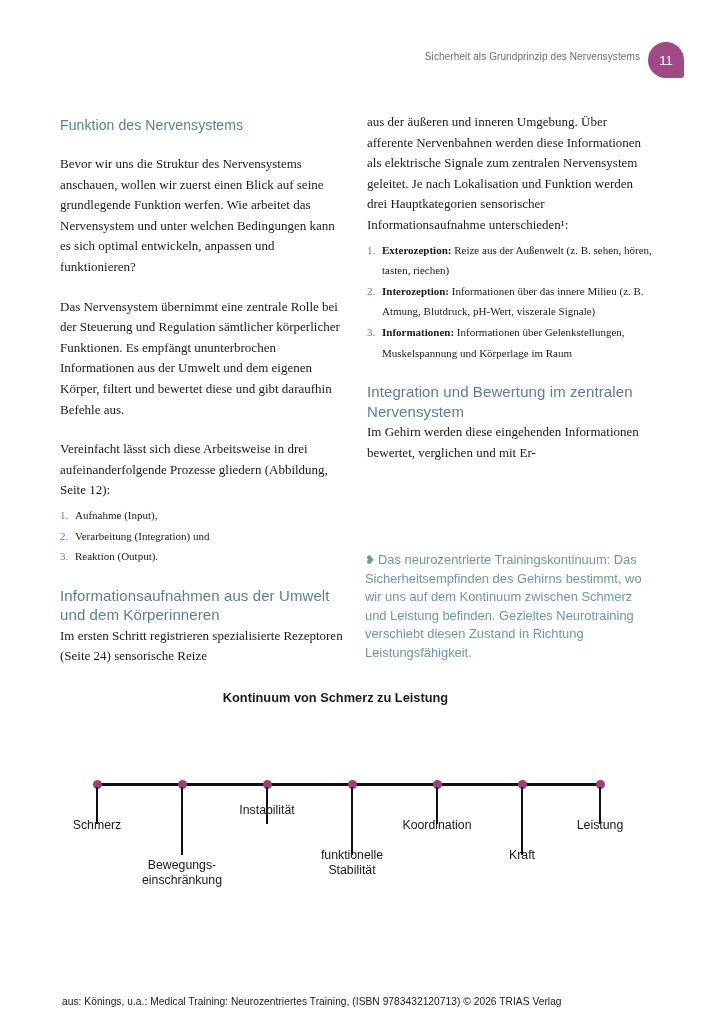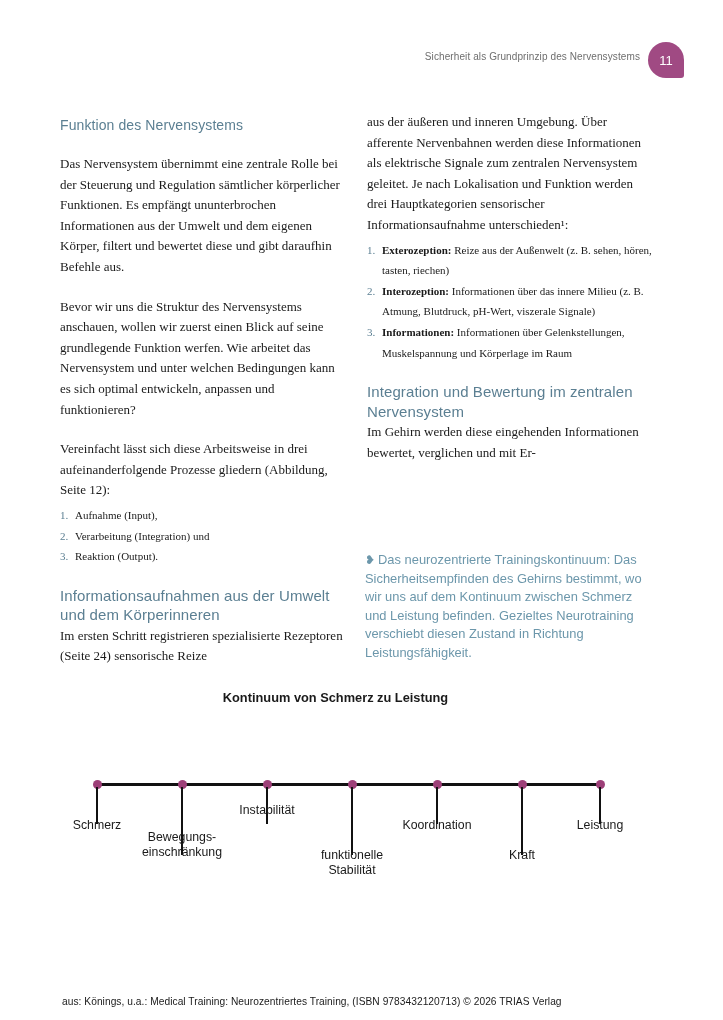--- a/index.html
+++ b/index.html
@@ -194,22 +194,22 @@
 </head>
 <body>
 
 <div class="runhead">
   <div class="runhead-title">Sicherheit als Grundprinzip des Nervensystems</div>
 </div>
 <div class="page-badge">11</div>
 
 <div class="col col-left">
   <h1 class="sec-title">Funktion des Nervensystems</h1>
+  <p class="body">Bevor wir uns die Struktur des Nervensystems anschauen, wollen wir zuerst einen Blick auf seine grundlegende Funktion werfen. Wie arbeitet das Nervensystem und unter welchen Bedingungen kann es sich optimal entwickeln, anpassen und funktionieren?</p>
   <p class="body">Das Nervensystem übernimmt eine zentrale Rolle bei der Steuerung und Regulation sämtlicher körperlicher Funktionen. Es empfängt ununterbrochen Informationen aus der Umwelt und dem eigenen Körper, filtert und bewertet diese und gibt daraufhin Befehle aus.</p>
-  <p class="body">Bevor wir uns die Struktur des Nervensystems anschauen, wollen wir zuerst einen Blick auf seine grundlegende Funktion werfen. Wie arbeitet das Nervensystem und unter welchen Bedingungen kann es sich optimal entwickeln, anpassen und funktionieren?</p>
   <p class="body flush">Vereinfacht lässt sich diese Arbeitsweise in drei aufeinanderfolgende Prozesse gliedern (Abbildung, Seite 12):</p>
   <ol class="numlist">
     <li>Aufnahme (Input),</li>
     <li>Verarbeitung (Integration) und</li>
     <li>Reaktion (Output).</li>
   </ol>
   <h2 class="sub-title">Informationsaufnahmen aus der Umwelt und dem Körperinneren</h2>
   <p class="body tight">Im ersten Schritt registrieren spezialisierte Rezeptoren (Seite 24) sensorische Reize</p>
 </div>
 
@@ -230,21 +230,21 @@
 
 <div class="figure">
   <div class="fig-title">Kontinuum von Schmerz zu Leistung</div>
   <div class="axis"></div>
   <div id="fig-nodes">
       <div class="node" style="left: 97px; background: rgb(157, 63, 120);"></div>
       <div class="stem" style="left: 97px; height: 37px;"></div>
       <div class="nlabel" style="left: 97px; top: 128px;">Schmerz</div>
       <div class="node" style="left: 182px; background: rgb(157, 63, 120);"></div>
       <div class="stem" style="left: 182px; height: 68px;"></div>
-      <div class="nlabel" style="left: 182px; top: 140px;">Bewegungs-
+      <div class="nlabel" style="left: 182px; top: 168px;">Bewegungs-
 einschränkung</div>
       <div class="node" style="left: 267px; background: rgb(157, 63, 120);"></div>
       <div class="stem" style="left: 267px; height: 37px;"></div>
       <div class="nlabel" style="left: 267px; top: 113px;">Instabilität</div>
       <div class="node" style="left: 352px; background: rgb(157, 63, 120);"></div>
       <div class="stem" style="left: 352px; height: 68px;"></div>
       <div class="nlabel" style="left: 352px; top: 158px;">funktionelle
 Stabilität</div>
       <div class="node" style="left: 437px; background: rgb(157, 63, 120);"></div>
       <div class="stem" style="left: 437px; height: 37px;"></div>

